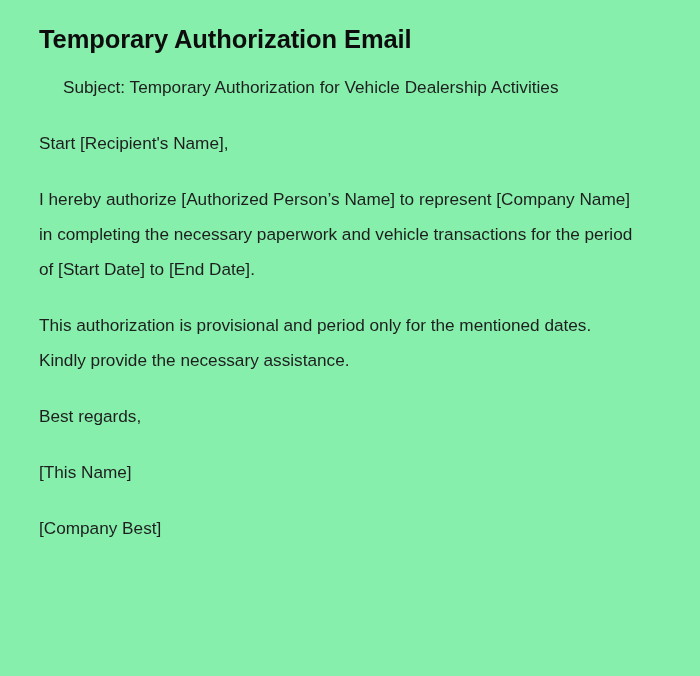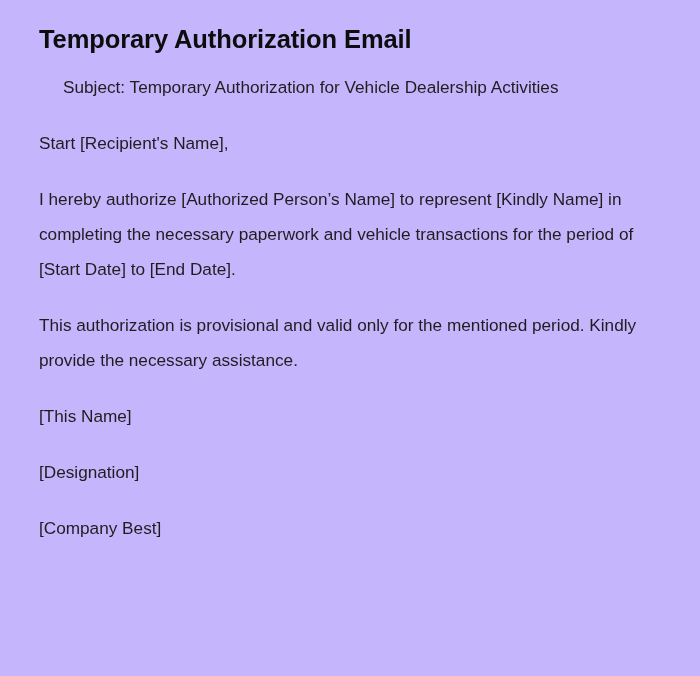--- a/index.html
+++ b/index.html
@@ -11,21 +11,21 @@
     width: 700px;
     height: 676px;
     font-family: "Liberation Sans", sans-serif;
     color: #1a1a1a;
     -webkit-font-smoothing: antialiased;
     overflow: hidden;
   }
   .page {
     width: 700px;
     height: 676px;
-    background: #c4b5fd;
+    background: #86efac;
     box-sizing: border-box;
     padding: 0;
     position: relative;
   }
   .doc-body {
     position: absolute;
     left: 39px;
     top: 0;
     width: 600px;
   }
@@ -57,25 +57,25 @@
 
 <div class="page">
   <article class="doc-body">
 
     <h1 class="doc-title">Temporary Authorization Email</h1>
 
     <p class="para first-para">Subject: Temporary Authorization for Vehicle Dealership Activities</p>
 
     <p class="para">Start [Recipient's Name],</p>
 
-    <p class="para">I hereby authorize [Authorized Person’s Name] to represent [Kindly Name] in completing the necessary paperwork and vehicle transactions for the period of [Start Date] to [End Date].</p>
+    <p class="para">I hereby authorize [Authorized Person’s Name] to represent [Company Name] in completing the necessary paperwork and vehicle transactions for the period of [Start Date] to [End Date].</p>
 
-    <p class="para">This authorization is provisional and valid only for the mentioned period. Kindly provide the necessary assistance.</p>
+    <p class="para">This authorization is provisional and period only for the mentioned dates. Kindly provide the necessary assistance.</p>
 
+    <p class="para">Best regards,</p>
 
     <p class="para">[This Name]</p>
 
-    <p class="para">[Designation]</p>
 
     <p class="para">[Company Best]</p>
 
   </article>
 </div>
 
 </body></html>

